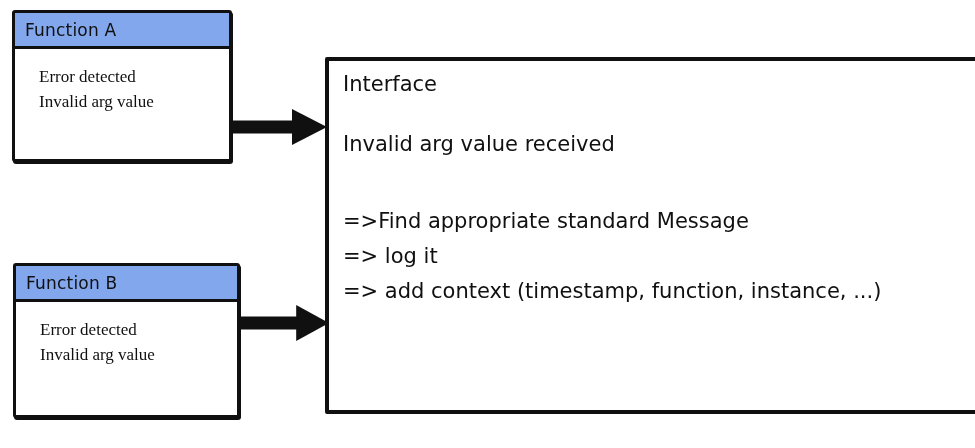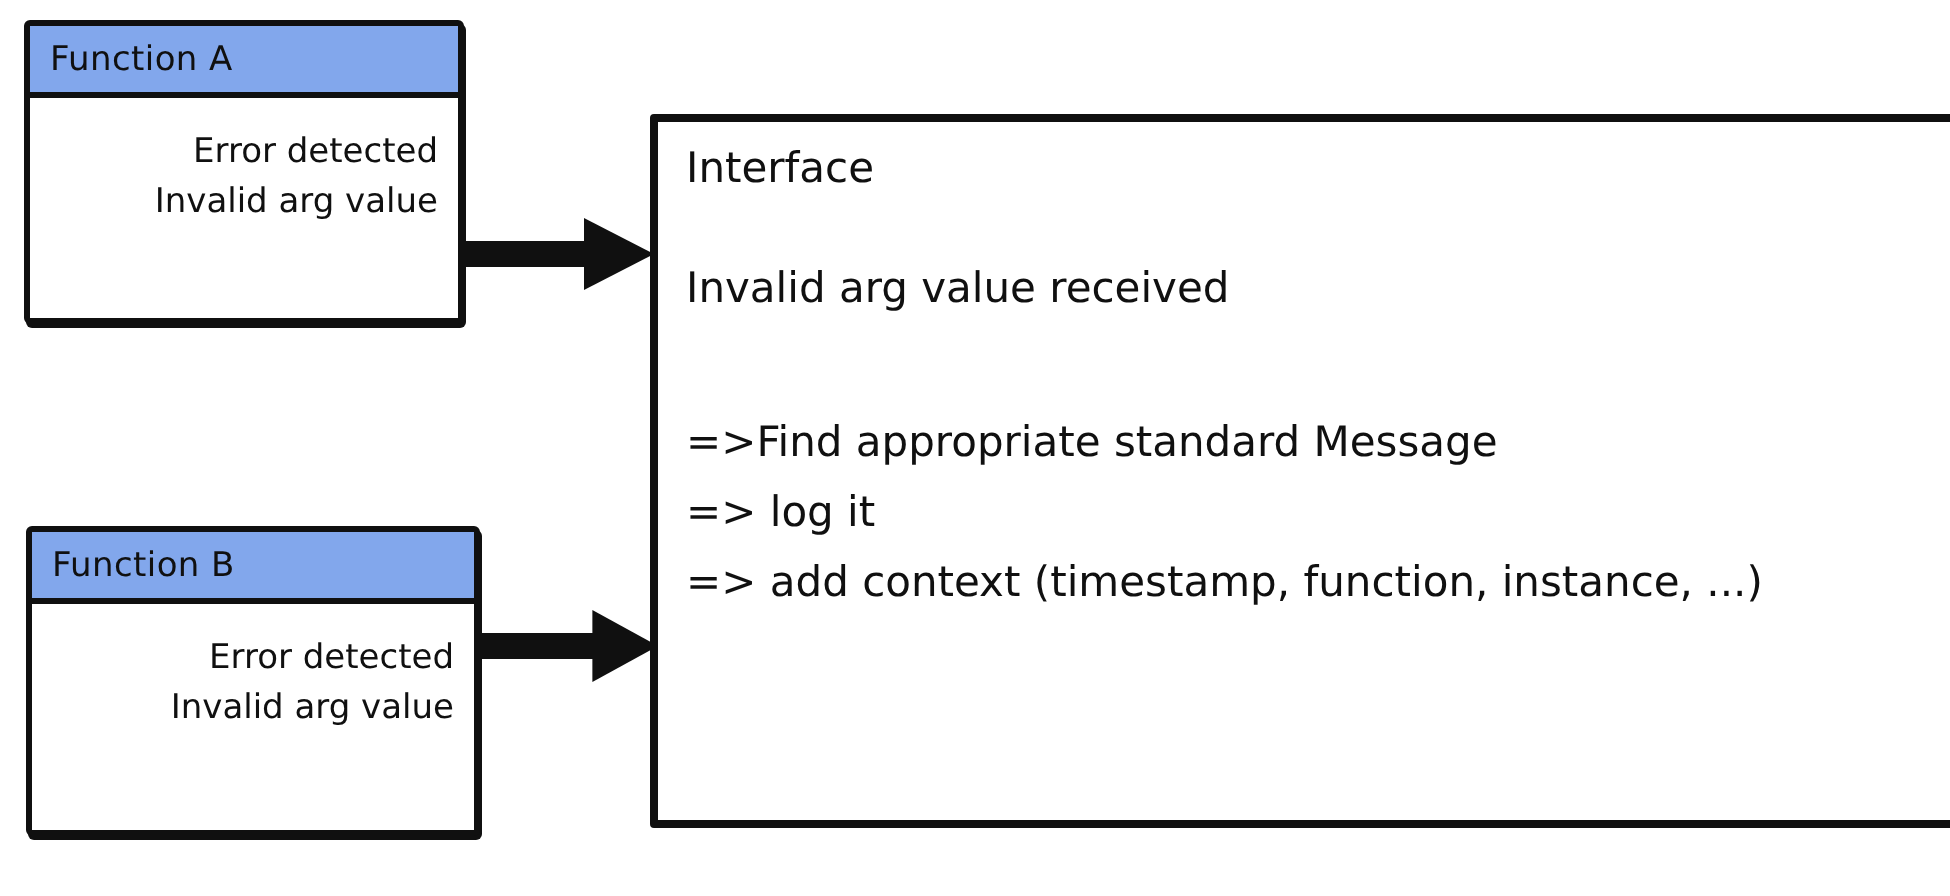--- a/index.html
+++ b/index.html
@@ -19,39 +19,39 @@
     overflow: hidden;
   }
 
   
   .func-box {
     position: absolute;
     background: var(--paper);
     border: 3px solid var(--ink);
     border-radius: 3px;
     box-shadow: 1px 2px 0 0 var(--ink);
-    text-align: right;
   }
   .func-box.a { left: 12px; top: 10px; width: 220px; height: 152px; }
   .func-box.b { left: 13px; top: 263px; width: 227px; height: 155px; }
   .func-header {
     height: 36px;
     background: var(--blue);
     border-bottom: 3px solid var(--ink);
     display: flex;
     align-items: center;
     padding-left: 10px;
     font-size: 17px;
     letter-spacing: 0.2px;
   }
   .func-body {
     padding: 15px 10px 0 24px;
     font-size: 17px;
     line-height: 25px;
     white-space: nowrap;
+    font-family: Liberation Serif, serif;
   }
 
   
   .arrow {
     position: absolute;
     display: block;
   }
   .arrow svg { display: block; }
   .arrow .ink { fill: var(--ink); }
   .arrow-a { left: 231px; top: 107px; }

